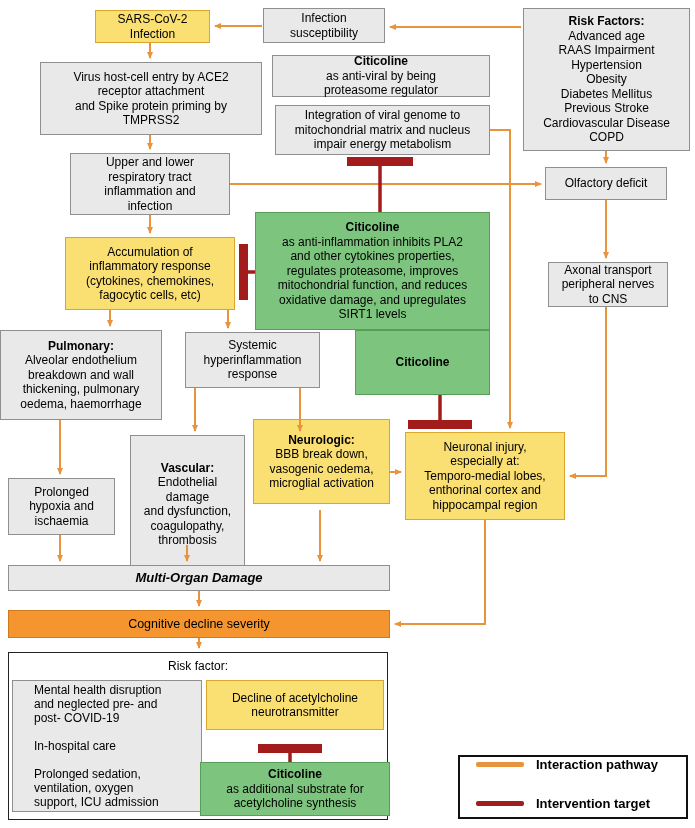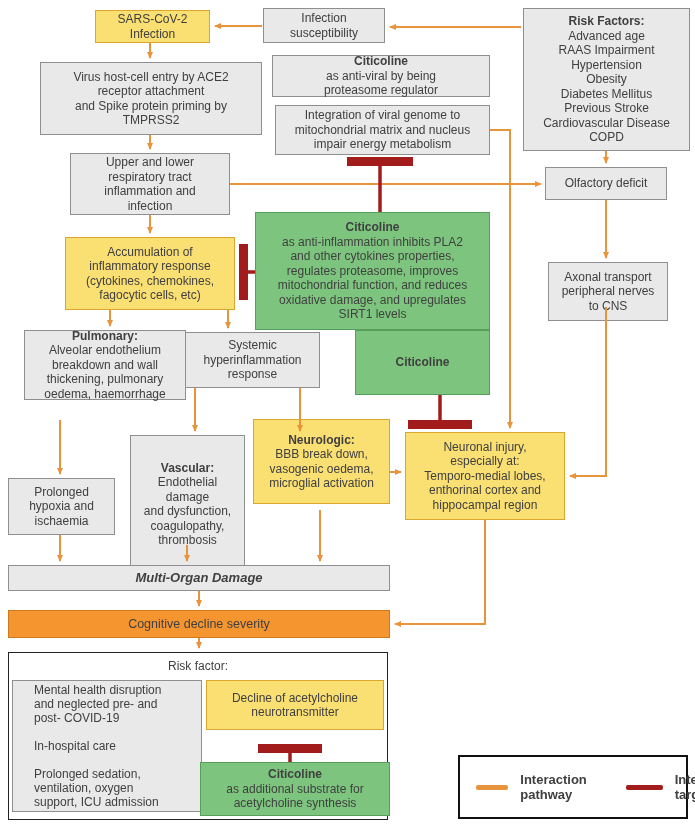--- a/index.html
+++ b/index.html
@@ -1,38 +1,38 @@
 <!DOCTYPE html>
 <html><head>
 <meta charset="utf-8">
 <style>
   html,body{margin:0;padding:0;background:#ffffff;}
   .canvas{
     position:relative;width:695px;height:828px;background:#ffffff;overflow:hidden;
-    font-family:"Liberation Sans",sans-serif;color:#404040;
+    font-family:"Liberation Sans",sans-serif;color:#000000;
   }
   .bx{
     position:absolute;box-sizing:border-box;
     display:flex;flex-direction:column;align-items:center;justify-content:center;
     text-align:center;font-size:12px;line-height:14.5px;padding:3px 5px;z-index:2;
   }
   .t,.ttl{white-space:pre-line;display:block;}
   .ttl{font-weight:bold;}
   .gray{background:#E9E9E9;border:1px solid #8f8f8f;}
   .yellow{background:#FADF73;border:1px solid #D9A62E;}
   .green{background:#7DC57E;border:1px solid #589E5B;}
   .orangebx{background:#F5952F;border:1px solid #D07A1E;}
   .whitebx{background:#ffffff;border:1.5px solid #222222;}
   .bolditalic{font-weight:bold;font-style:italic;}
   .leftalign{align-items:flex-start;text-align:left;padding-left:21px;}
   .overlay{position:absolute;left:0;top:0;z-index:5;pointer-events:none;}
   .legend{
     position:absolute;left:458px;top:755px;width:230px;height:64px;
     background:#fff;border:2px solid #111;box-sizing:border-box;z-index:2;
-    display:flex;flex-direction:row;justify-content:flex-start;gap:24px;padding-left:16px;
+    display:flex;flex-direction:column;justify-content:flex-start;gap:24px;padding-left:16px;
   }
   .legend-row{display:flex;align-items:center;gap:12px;}
   .legend-line{width:48px;height:5px;border-radius:2px;}
   .legend-line.orange{background:#E8943C;}
   .legend-line.red{background:#A21C1C;}
   .legend-label{font-size:13px;font-weight:bold;}
 </style>
 </head>
 <body>
 
@@ -142,27 +142,27 @@
   <div class="bx green" style="left:255px;top:212px;width:235px;height:118px">
     <span class="ttl">Citicoline</span>
     <span class="t">as anti-inflammation inhibits PLA2
 and other cytokines properties,
 regulates proteasome, improves
 mitochondrial function, and reduces
 oxidative damage, and upregulates
 SIRT1 levels</span>
   </div>
 
-  <div class="bx gray" style="left:548px;top:262px;width:120px;height:59px">
+  <div class="bx gray" style="left:548px;top:262px;width:120px;height:45px">
     <span class="t">Axonal transport
 peripheral nerves
 to CNS</span>
   </div>
 
-  <div class="bx gray" style="left:24px;top:330px;width:162px;height:70px">
+  <div class="bx gray" style="left:0;top:330px;width:162px;height:90px">
     <span class="ttl">Pulmonary:</span>
     <span class="t">Alveolar endothelium
 breakdown and wall
 thickening, pulmonary
 oedema, haemorrhage</span>
   </div>
 
   <div class="bx gray" style="left:185px;top:332px;width:135px;height:56px">
     <span class="t">Systemic
 hyperinflammation

